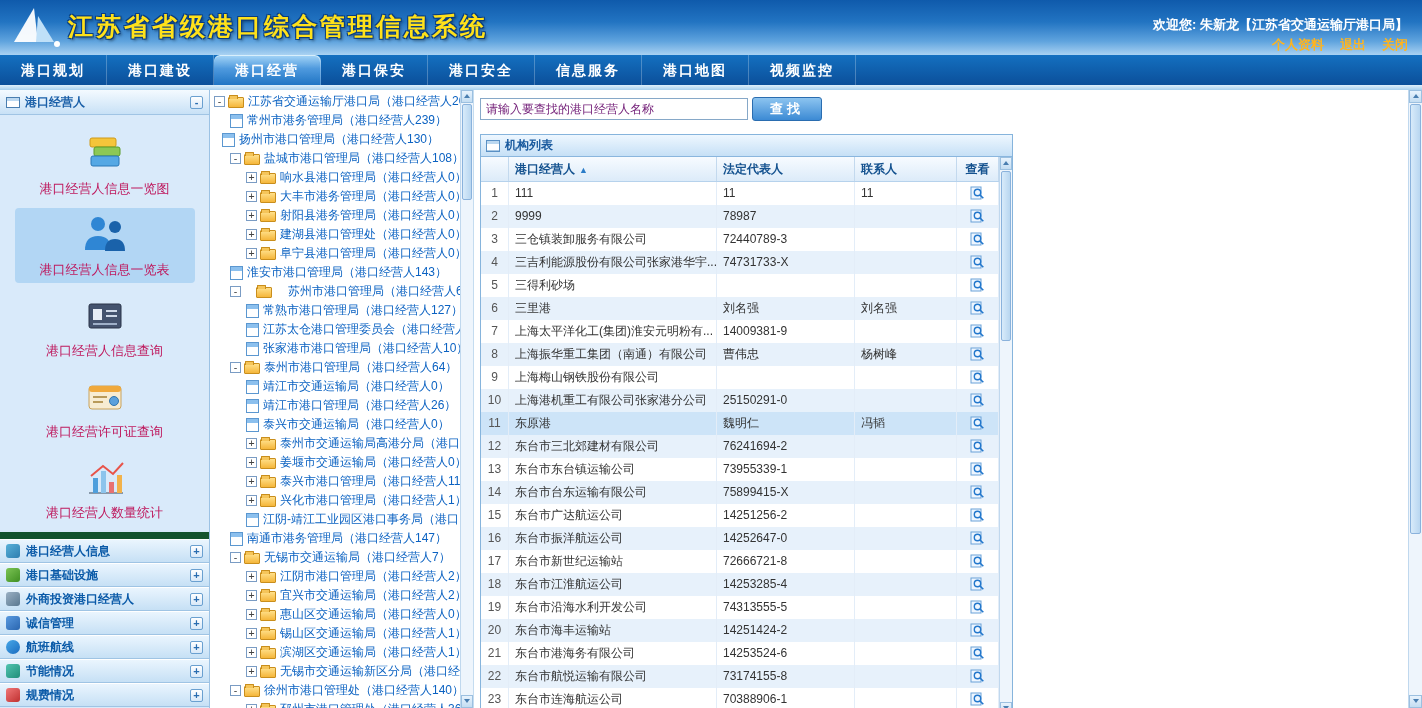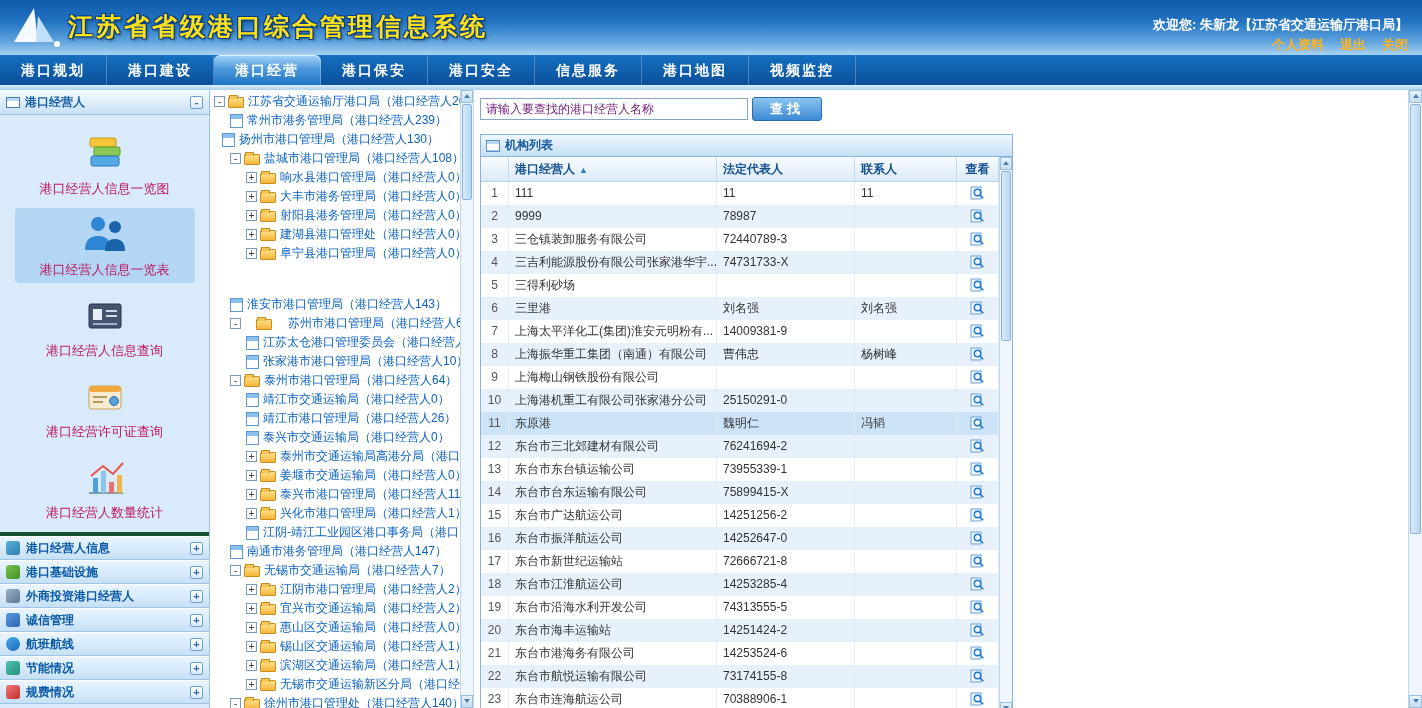--- a/index.html
+++ b/index.html
@@ -32,21 +32,21 @@
     display:flex; align-items:center; padding:0 6px; }
   .sb-ico { width:14px; height:11px; border:1px solid #4a7eb0; background:linear-gradient(#bcd8f0 0 3px,#fff 3px); margin-right:5px; }
   .sidebar-title { flex:1; font-size:12px; font-weight:bold; color:#1a5fa8; }
   .pm-btn { width:13px; height:13px; border:1px solid #6aa0d0; background:linear-gradient(#ffffff,#d8e8f8); color:#2a6db0;
     font:bold 11px/11px "Liberation Sans",sans-serif; text-align:center; border-radius:2px; cursor:pointer; }
   .sidebar-menu { padding-top:12px; }
   .menu-item { width:180px; margin:0 auto 6px auto; padding:4px 0; text-align:center; border-radius:4px; cursor:pointer; }
   .menu-item.selected { background:#b2d6f4; }
   .menu-item .mi-icon { height:48px; display:flex; align-items:center; justify-content:center; }
   .menu-item .mi-label { font-size:13px; color:#be185d; }
-  .accordion { border-top:4px solid #14532d; }
+  .accordion { border-top:7px solid #14532d; }
   .acc-row { height:24px; display:flex; align-items:center; padding:0 6px;
     background:linear-gradient(180deg,#eaf5fe,#c6e0f5); border-top:1px solid #ffffff; border-bottom:1px solid #9fc4e4; cursor:pointer; }
   .acc-ico { width:14px; height:14px; border-radius:3px; margin-right:6px; }
   .acc-label { flex:1; font-size:12px; font-weight:bold; color:#0a5aa8; }
   .i-op  { background:linear-gradient(140deg,#58b0d8,#2e7eb0); }
   .i-inf { background:linear-gradient(140deg,#7cc455,#3f8f22); }
   .i-for { background:linear-gradient(140deg,#9ab0c4,#5a7890); }
   .i-cre { background:linear-gradient(140deg,#5a9ae0,#2a66b0); }
   .i-rou { background:linear-gradient(140deg,#48a8e8,#1a6cc0); border-radius:50%; }
   .i-ene { background:linear-gradient(140deg,#52c4b0,#1f8f7a); }
@@ -288,29 +288,34 @@
         <div class="tnode" style="padding-left: 36px;">
           <span class="toggle plus"></span>
           <span class="tico folder-closed"></span>
           <span class="tlabel">建湖县港口管理处（港口经营人0）</span>
         </div>
         <div class="tnode" style="padding-left: 36px;">
           <span class="toggle plus"></span>
           <span class="tico folder-closed"></span>
           <span class="tlabel">阜宁县港口管理局（港口经营人0）</span>
         </div>
-        <div class="tnode" style="padding-left: 20px; margin-top: 32px;">
+        <div class="tnode" style="padding-left: 20px;">
 
           <span class="tico doc"></span>
           <span class="tlabel">淮安市港口管理局（港口经营人143）</span>
         </div>
         <div class="tnode" style="padding-left: 20px; gap: 12px;">
           <span class="toggle minus"></span>
           <span class="tico folder-open"></span>
           <span class="tlabel">苏州市港口管理局（港口经营人669）</span>
+        </div>
+        <div class="tnode" style="padding-left: 36px;">
+
+          <span class="tico doc"></span>
+          <span class="tlabel">常熟市港口管理局（港口经营人127）</span>
         </div>
         <div class="tnode" style="padding-left: 36px;">
 
           <span class="tico doc"></span>
           <span class="tlabel">江苏太仓港口管理委员会（港口经营人）</span>
         </div>
         <div class="tnode" style="padding-left: 36px;">
 
           <span class="tico doc"></span>
           <span class="tlabel">张家港市港口管理局（港口经营人10）</span>

